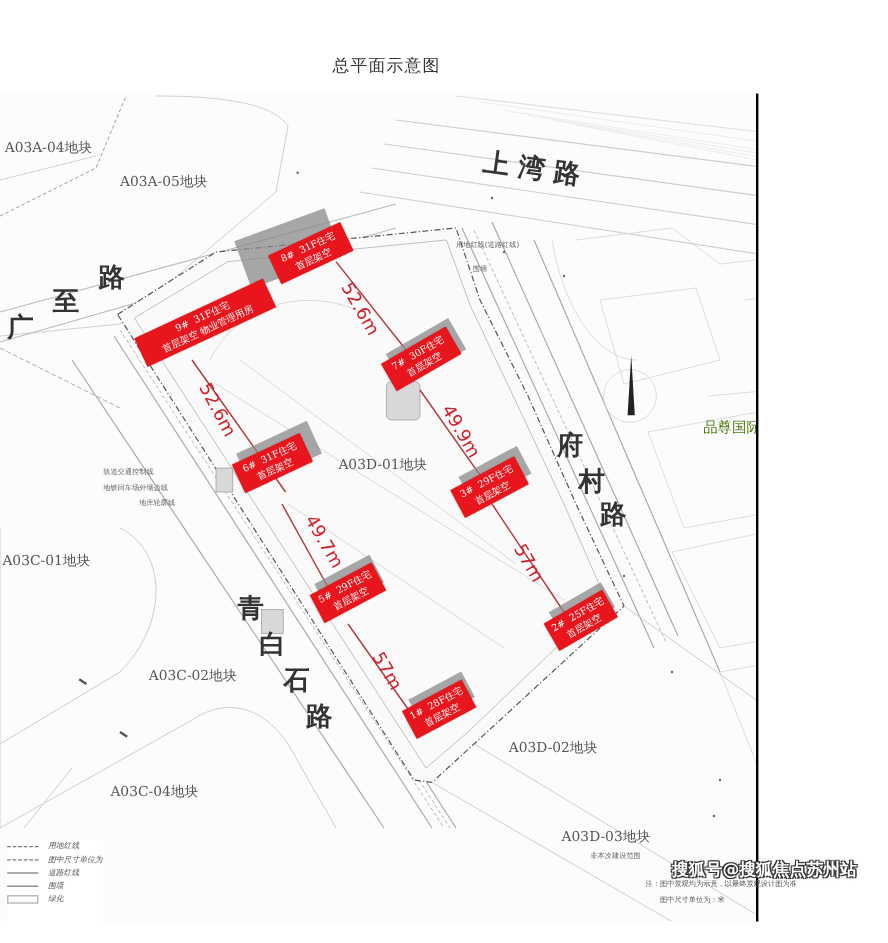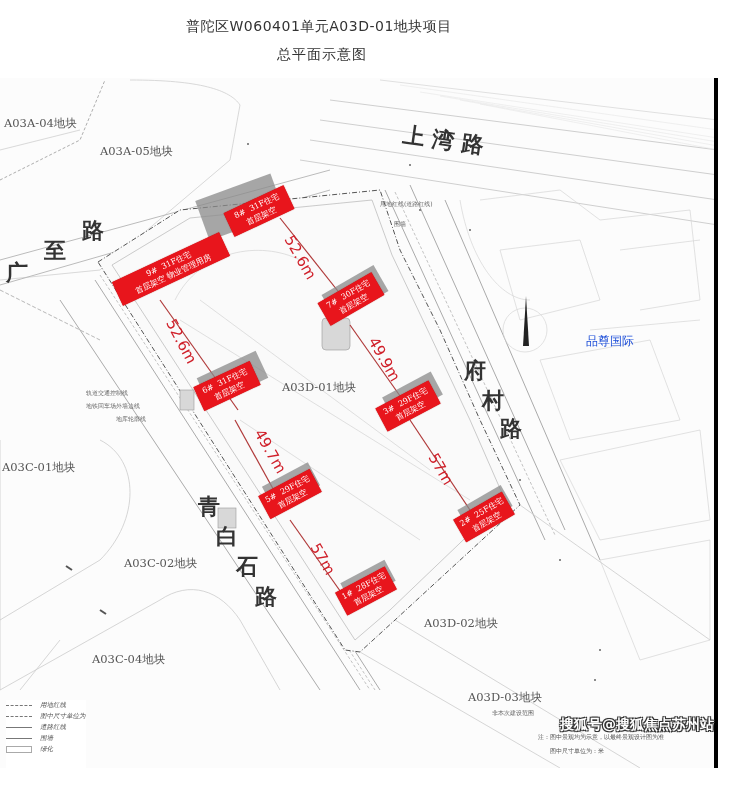--- a/index.html
+++ b/index.html
@@ -3,21 +3,21 @@
 <meta charset="utf-8">
 <style>
   * { box-sizing: border-box; margin: 0; padding: 0; }
   html, body { width: 740px; height: 786px; overflow: hidden; background: #ffffff; }
   body { position: relative; font-family: "DejaVu Sans", sans-serif; color: #333; }
 
   .title-block { position: absolute; left: 0; top: 0; width: 740px; height: 78px; background: #fff; text-align: center; }
   .title-line1 { position: absolute; left: 186px; top: 18px; font-size: 14px; color: #333; letter-spacing: 0.5px; }
   .title-line2 { position: absolute; left: 264px; top: 46px; font-size: 14px; color: #333; letter-spacing: 1px; margin-left: 13px; }
 
-  .map-area { position: absolute; left: 0; top: 78px; width: 718px; height: 690px; background: #fcfcfc; overflow: hidden; border-right: 4px solid #000000; text-decoration: underline; }
+  .map-area { position: absolute; left: 0; top: 78px; width: 632px; height: 690px; background: #fcfcfc; overflow: hidden; border-right: 2px solid #000000; text-decoration: underline; }
   svg.base { position: absolute; left: 0; top: 0; }
 
   .plot-label { position: absolute; font-family: "DejaVu Serif", serif; font-size: 11.5px; color: #555; white-space: nowrap; }
   .road-label { position: absolute; font-size: 22px; color: #333; white-space: nowrap; font-weight: bold; }
   .small-note { position: absolute; font-size: 6px; color: #666; white-space: nowrap; }
 
   .bldg { position: absolute; background: #e8151c; color: #fff; font-family: "DejaVu Serif", serif; font-size: 8px; line-height: 11px; padding: 2px 4px; text-align: center; white-space: nowrap; transform-origin: center center; box-shadow: 0 0 1px #a00; }
   .bldg .line { display: block; }
   .bldg-shadow { position: absolute; background: #8a8a8a; opacity: 0.75; transform-origin: center center; }
 
@@ -31,21 +31,20 @@
   .legend-text { font-size: 6.5px; color: #555; font-style: italic; }
 
   .note { position: absolute; left: 538px; top: 730px; font-size: 6px; color: #555; line-height: 14px; }
   .watermark { position: absolute; left: 560px; top: 716px; font-size: 14px; font-weight: bold; color: #fff; text-shadow: 0 0 2px #333, 1px 1px 0 #333, -1px -1px 0 #333, 1px -1px 0 #333, -1px 1px 0 #333; white-space: nowrap; }
   .compass { position: absolute; left: 523px; top: 296px; width: 0; height: 0; border-left: 3px solid transparent; border-right: 3px solid transparent; border-bottom: 50px solid #222; }
 </style>
 </head>
 <body>
 
 <div class="title-block">
-  <div class="title-line1">普陀区W060401单元A03D-01地块项目</div>
   <div class="title-line2">总平面示意图</div>
 </div>
 
 <div class="map-area">
   <svg class="base" width="718" height="690" viewBox="0 78 718 690">
 
     <g stroke="#cfcfcf" fill="none" stroke-width="1">
       <path d="M330 100 L718 150"></path>
       <path d="M320 120 L718 175"></path>
       <path d="M310 140 L718 200"></path>
@@ -166,21 +165,21 @@
 
   <div class="plot-label" style="left:4px;top:38px;">A03A-04地块</div>
   <div class="plot-label" style="left:100px;top:66px;">A03A-05地块</div>
   <div class="plot-label" style="left:282px;top:302px;">A03D-01地块</div>
   <div class="plot-label" style="left:2px;top:382px;">A03C-01地块</div>
   <div class="plot-label" style="left:124px;top:446px;margin-top:32px;">A03C-02地块</div>
   <div class="plot-label" style="left:92px;top:574px;">A03C-04地块</div>
   <div class="plot-label" style="left:424px;top:538px;">A03D-02地块</div>
   <div class="plot-label" style="left:468px;top:612px;">A03D-03地块</div>
   <div class="small-note" style="left:492px;top:631px;">非本次建设范围</div>
-  <div class="plot-label" style="left:586px;top:255px;font-size:12px;color:#1d4ed8;">品尊国际</div>
+  <div class="plot-label" style="left:586px;top:270px;font-size:12px;color:#4d7c0f;">品尊国际</div>
 
   <div class="road-label" style="left:405px;top:42px;transform:rotate(8deg);transform-origin:left top;">上 湾 路</div>
   <div class="road-label" style="left:6px;top:180px;">广</div>
   <div class="road-label" style="left:44px;top:158px;">至</div>
   <div class="road-label" style="left:82px;top:138px;">路</div>
   <div class="road-label" style="left:198px;top:414px;">青</div>
   <div class="road-label" style="left:216px;top:444px;">白</div>
   <div class="road-label" style="left:236px;top:474px;">石</div>
   <div class="road-label" style="left:255px;top:504px;">路</div>
   <div class="road-label" style="left:464px;top:278px;">府</div>

